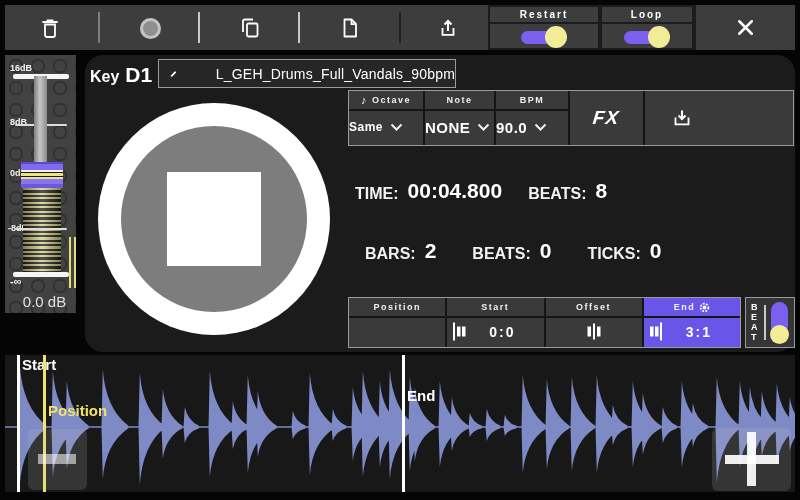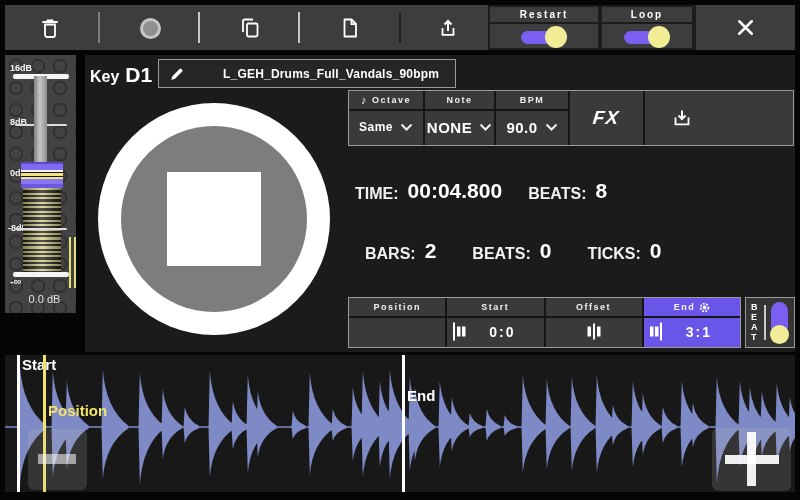--- a/index.html
+++ b/index.html
@@ -29,42 +29,42 @@
   .tick{position:absolute;left:5px;font-size:9px;font-weight:bold;color:#f2f2f2;}
   .t0{top:8px;}.t1{top:62px;}.t2{top:113px;}.t3{top:168px;left:3px;}.t4{top:220px;font-size:11px;}
   .fad-bar{position:absolute;left:8px;width:56px;background:#f5f5f5;border-radius:2px;}
   .fad-track{position:absolute;left:29px;top:21px;width:13px;height:196px;background:linear-gradient(90deg,#7e7e7e,#c7c7c7 45%,#8b8b8b);}
   .fad-cap{position:absolute;left:16px;top:107px;width:42px;height:26px;
     background:linear-gradient(180deg,#5b49c4 0 2px,#7e6bf2 2px 8px,#f2f2f2 8px 10px,#16141f 10px 11px,#ece47e 11px 14px,#16141f 14px 15px,#ece47e 15px 17px,#8876f0 17px 22px,#6b58dd 22px 26px);}
   .fad-meter{position:absolute;left:18px;top:133px;width:38px;height:84px;
     background:repeating-linear-gradient(180deg,#d8d18c 0 2px,#23231a 2px 4.5px);}
   .fad-meter::after{content:"";position:absolute;inset:0;background:linear-gradient(90deg,rgba(0,0,0,.4),rgba(255,255,255,.22) 50%,rgba(0,0,0,.4));}
   .yline{position:absolute;left:64px;top:182px;width:7px;height:51px;border-left:2px solid #e6df75;border-right:2px solid #e6df75;}
-  .db-value{position:absolute;left:0;top:238px;width:79px;text-align:center;font-size:11px;color:#e2e2e2;}
+  .db-value{position:absolute;left:0;top:238px;width:79px;text-align:center;font-size:15px;color:#e2e2e2;}
   .auto-btn{position:absolute;left:5px;top:315px;width:79px;height:37px;background:#313131;display:flex;align-items:center;justify-content:center;font-size:16px;font-weight:bold;color:#fff;cursor:pointer;}
 
   
-  .main{position:absolute;left:85px;top:55px;width:710px;height:297px;background:#1b1b1b;color:#fff;}
+  .main{position:absolute;left:85px;top:55px;width:710px;height:297px;background:#1b1b1b;color:#fff;border-radius:18px;}
   .keylabel{position:absolute;left:5px;top:8px;display:flex;align-items:baseline;gap:6px;}
   .keylabel .k1{font-size:16px;font-weight:bold;}
   .keylabel .k2{font-size:21px;font-weight:800;}
   .filebox{position:absolute;left:73px;top:4px;width:298px;height:29px;background:#262626;border:1px solid var(--brd);display:flex;align-items:center;gap:9px;padding-left:11px;cursor:pointer;}
-  .filebox span{font-size:12px;font-weight:bold;letter-spacing:.2px;padding-left:30px;}
+  .filebox span{font-size:14px;font-weight:normal;letter-spacing:.2px;padding-left:30px;}
   .stop-outer{position:absolute;left:13px;top:48px;width:232px;height:232px;border-radius:50%;background:#fff;cursor:pointer;}
   .stop-inner{position:absolute;left:23px;top:23px;width:186px;height:186px;border-radius:50%;background:#7d7d7d;display:flex;align-items:center;justify-content:center;}
   .stop-square{width:94px;height:94px;background:#fff;}
 
   .adsr-panel{position:absolute;left:263px;top:35px;width:446px;height:56px;border:1px solid var(--brd);display:flex;background:var(--cellbg);}
   .ap-cell{position:relative;height:100%;}
   .ap-cell + .ap-cell{border-left:2px solid var(--line);}
   .ap-adsr{width:73px;display:flex;align-items:center;justify-content:center;font-size:16px;font-weight:800;letter-spacing:.5px;cursor:pointer;}
   .ap-dot{position:absolute;right:7px;top:8px;width:12px;height:12px;border-radius:50%;background:#f0ec8c;}
   .ap-dd{cursor:pointer;}
   .ap-head{height:20px;border-bottom:2px solid var(--line);display:flex;align-items:center;justify-content:center;gap:4px;font-size:9px;font-weight:bold;letter-spacing:1.5px;color:#f0f0f0;}
-  .ap-val{height:32px;display:flex;align-items:center;justify-content:center;gap:7px;font-weight:bold;}
+  .ap-val{height:32px;display:flex;align-items:center;gap:7px;font-weight:bold;}
   .ap-oct{width:74px;}.ap-note{width:71px;}.ap-bpm{width:74px;}
   .ap-oct .ap-val{font-size:12px;letter-spacing:.5px;}
   .ap-note .ap-val,.ap-bpm .ap-val{font-size:15px;letter-spacing:.5px;}
   .ap-fx{width:75px;display:flex;align-items:center;justify-content:center;cursor:pointer;}
   .fx-text{font-size:19px;font-weight:900;font-style:italic;letter-spacing:1px;transform:skewX(-6deg);}
   .ap-dl{width:75px;display:flex;align-items:center;justify-content:center;cursor:pointer;}
   .clef{font-size:11px;line-height:1;}
 
   .readout{position:absolute;display:flex;align-items:flex-end;white-space:nowrap;}
   .ro-label{font-size:16px;font-weight:bold;color:#f2f2f2;}

